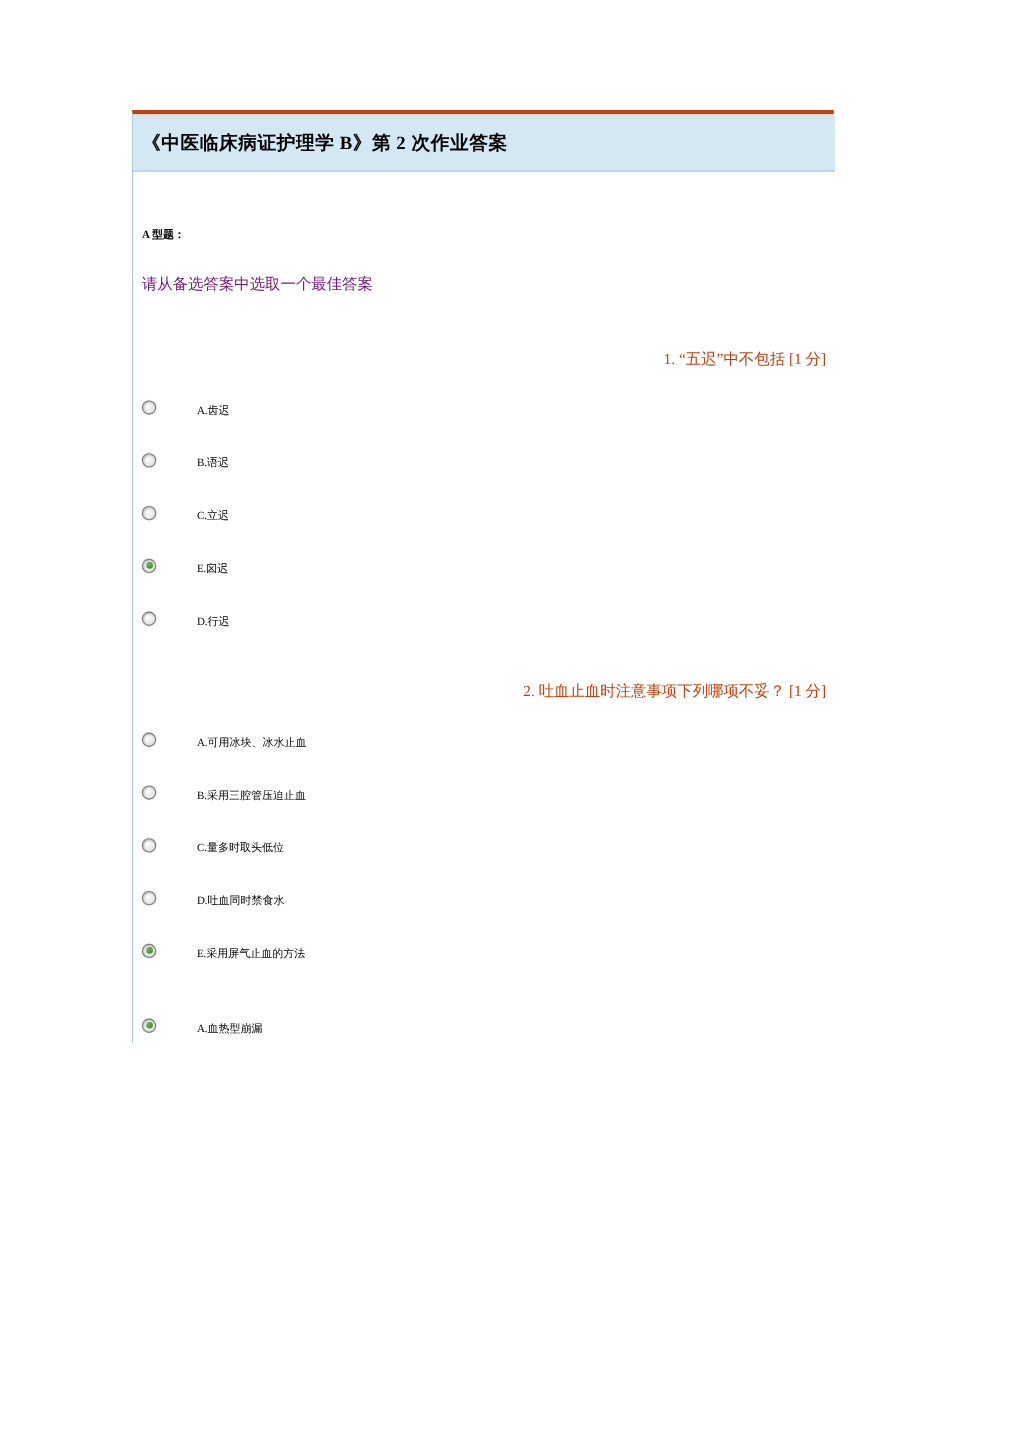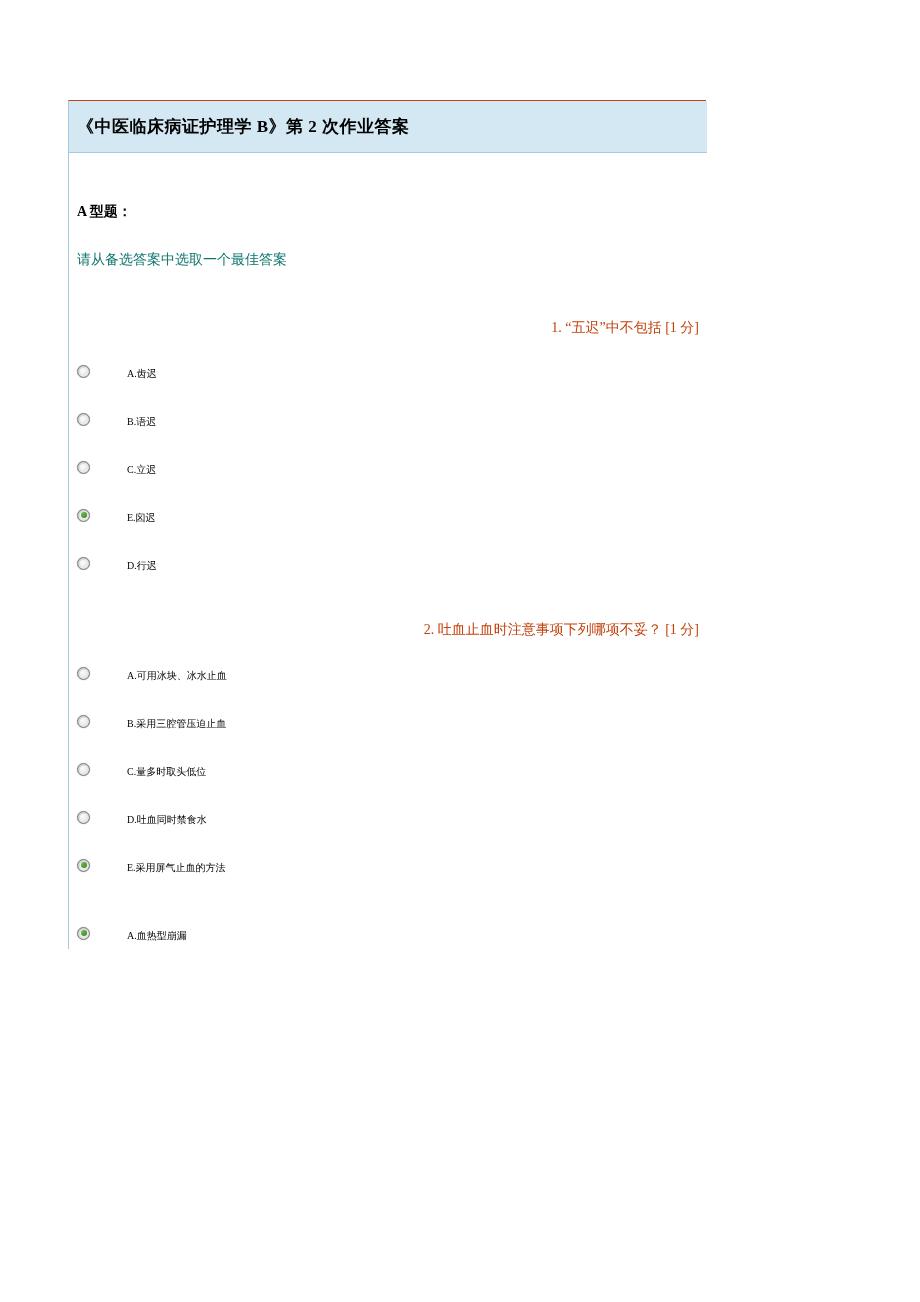--- a/index.html
+++ b/index.html
@@ -8,22 +8,22 @@
       box-sizing: border-box;
     }
     body {
       font-family: "SimSun", "宋体", serif;
       background: #ffffff;
       width: 920px;
       margin: 0 auto;
       padding: 100px 0 40px 0;
     }
     .container {
-      margin-left: 68px;
-      border-top: 1px solid #c2410c;
+      margin-left: 120px;
+      border-top: 4px solid #c2410c;
       border-left: 1px solid #a8c8e0;
       width: 638px;
     }
     .title-bar {
       background: #d4e8f4;
       padding: 14px 8px;
       border-bottom: 1px solid #a8c8e0;
       width: 638px;
     }
     .title-bar span {
@@ -34,28 +34,28 @@
     }
     .content {
       padding: 0;
       width: 638px;
     }
     .section-spacer {
       height: 50px;
     }
     .section-heading {
       font-weight: bold;
-      font-size: 14px;
+      font-size: 10px;
       color: #000;
       padding: 0 8px;
       margin-bottom: 30px;
     }
     .section-sub {
       font-size: 14px;
-      color: #0f766e;
+      color: #701a75;
       padding: 0 8px;
       margin-bottom: 50px;
     }
     .question-text {
       font-size: 14px;
       color: #c2410c;
       padding: 0 8px;
       margin-bottom: 24px;
       white-space: nowrap;
       overflow: visible;

